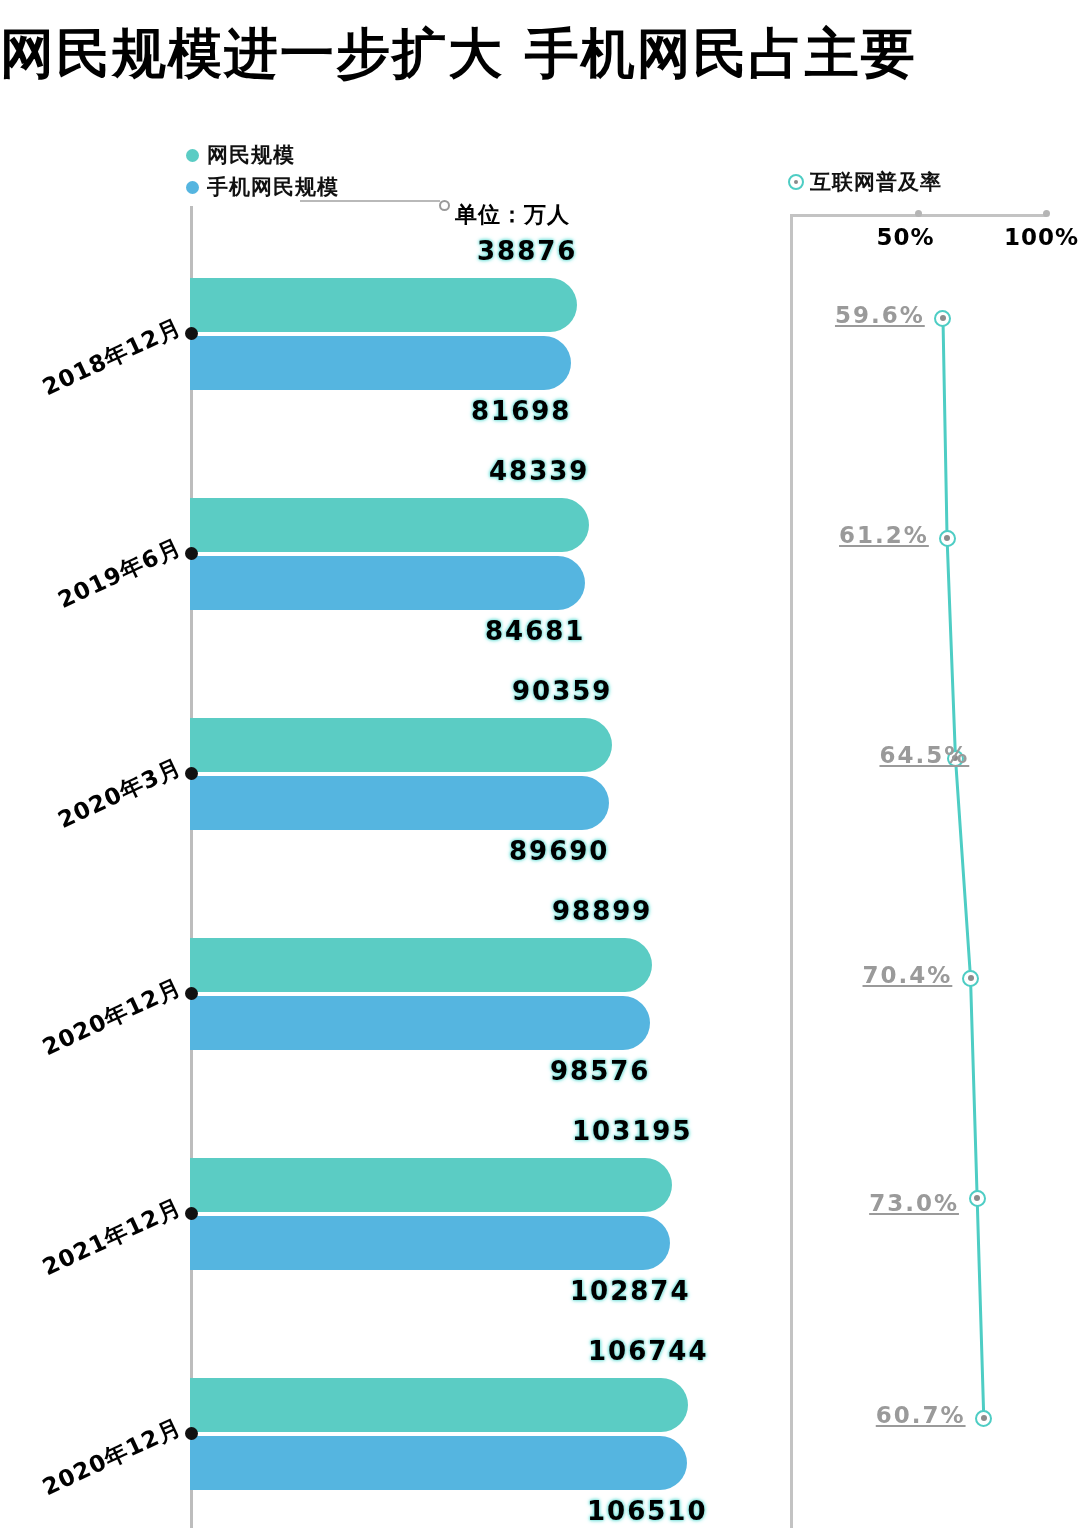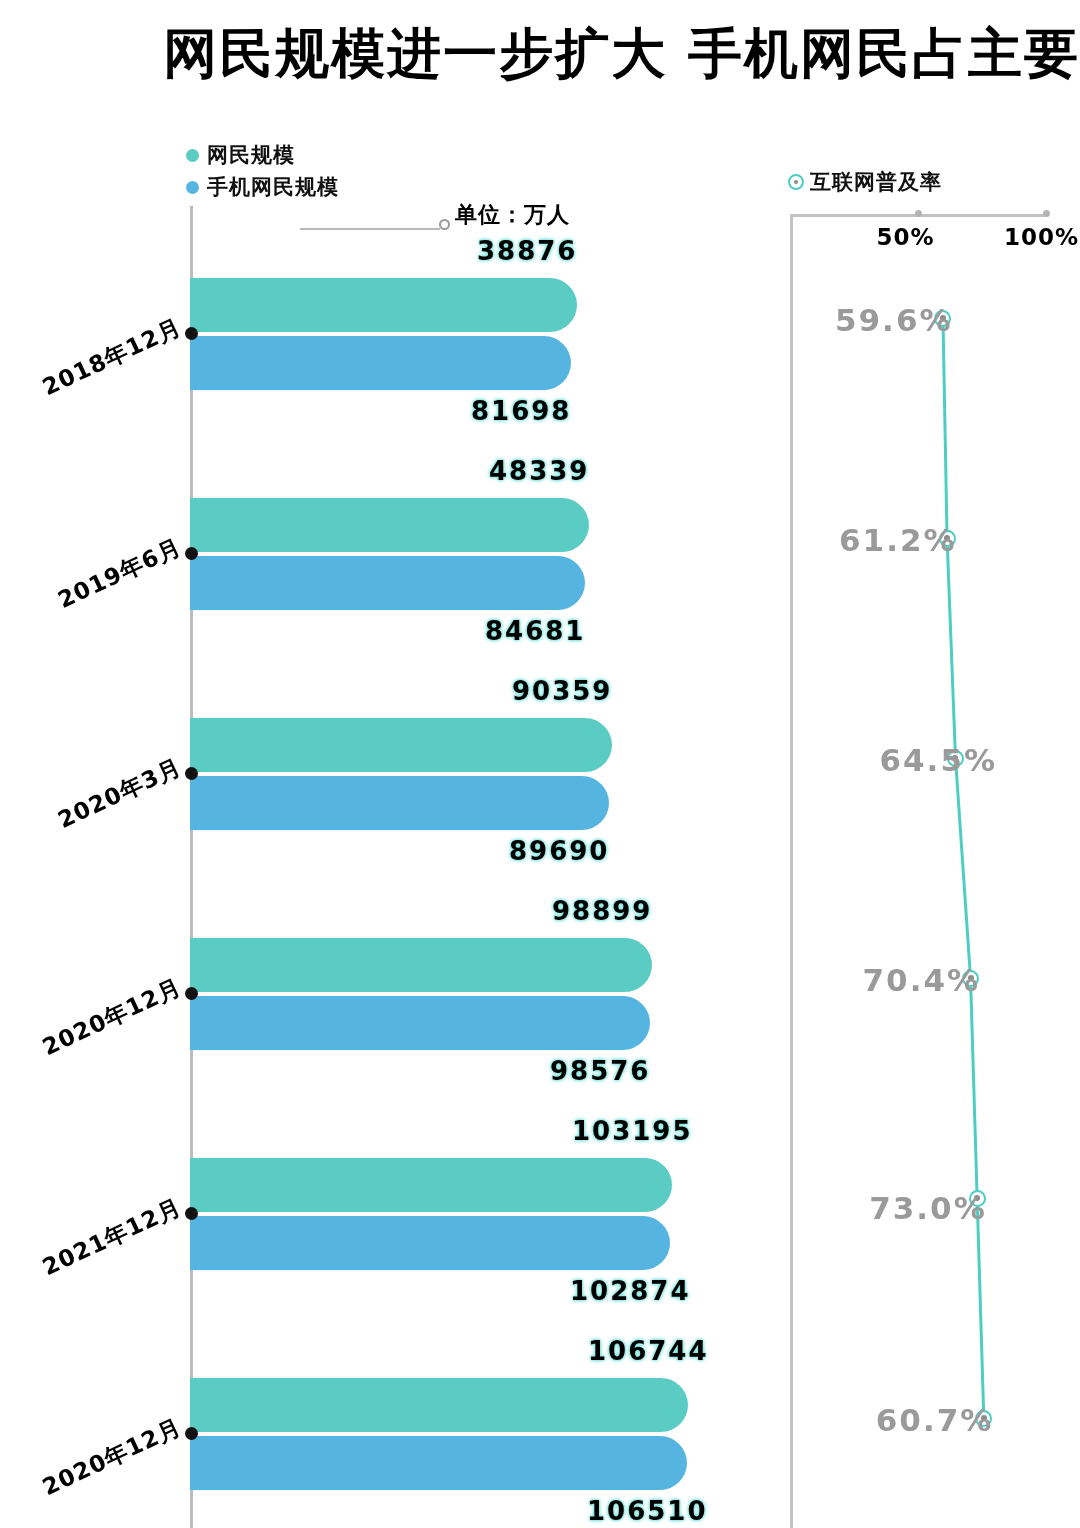--- a/index.html
+++ b/index.html
@@ -6,39 +6,39 @@
   body{
     width:1080px;height:1528px;
     background:#ffffff;
     font-family:"DejaVu Sans","Liberation Sans",sans-serif;
     overflow:hidden;
     position:relative;
   }
   
   #title{
     position:absolute;left:0;top:18px;width:1080px;
-    text-align:right;
+    text-align:left;
     font-family:"DejaVu Sans","Liberation Sans",sans-serif;
     font-size:54px;font-weight:700;color:#000;
     letter-spacing:2px;
     white-space:nowrap;
   }
   
   #legend-left{position:absolute;left:186px;top:140px;}
   .legend-row{display:flex;align-items:center;height:30px;margin-bottom:2px;}
   .legend-dot{width:13px;height:13px;border-radius:50%;margin-right:8px;flex:none;}
   .legend-text{font-size:21px;font-weight:700;color:#111;letter-spacing:1px;}
   
   #legend-right{position:absolute;left:788px;top:168px;display:flex;align-items:center;}
   .ring{width:16px;height:16px;border-radius:50%;border:2px solid #4ECDC4;
         box-sizing:border-box;position:relative;margin-right:6px;flex:none;}
   .ring::after{content:"";position:absolute;left:4px;top:4px;width:4px;height:4px;
         border-radius:50%;background:#8a8a8a;}
   
-  #unit-wrap{position:absolute;left:300px;top:200px;display:flex;align-items:flex-end;}
+  #unit-wrap{position:absolute;left:300px;top:200px;display:flex;align-items:flex-start;}
   #unit-line{width:140px;height:2px;background:#b9b9b9;}
   #unit-ring{width:11px;height:11px;border-radius:50%;border:2px solid #9a9a9a;
         background:#fff;box-sizing:border-box;margin-left:-1px;flex:none;}
   #unit-text{font-size:22px;font-weight:700;color:#000;margin-left:5px;letter-spacing:1px;
         white-space:nowrap;}
   
   #plot-left{position:absolute;left:0px;top:206px;width:770px;height:1322px;}
   #axis-left{position:absolute;left:190px;top:0;width:3px;height:1322px;background:#bdbdbd;}
   .grp{position:absolute;left:0;width:770px;height:220px;}
   .bar-teal,.bar-blue{
@@ -68,22 +68,22 @@
   #axis-top-right{position:absolute;left:30px;top:8px;width:256px;height:3px;background:#c3c3c3;}
   #axis-vert-right{position:absolute;left:30px;top:8px;width:3px;height:1314px;background:#c3c3c3;}
   .tick{position:absolute;top:4px;width:7px;height:7px;border-radius:50%;background:#b5b5b5;}
   .ticklabel{position:absolute;top:18px;font-size:23px;font-weight:700;color:#000;
         letter-spacing:1px;white-space:nowrap;}
   #lineSvg{position:absolute;left:0;top:0;width:320px;height:1322px;}
   .pnode{position:absolute;width:17px;height:17px;border-radius:50%;
         border:2.5px solid #4ECDC4;background:#fff;box-sizing:border-box;}
   .pnode::after{content:"";position:absolute;left:3.5px;top:3.5px;width:6px;height:6px;
         border-radius:50%;background:#8c8c8c;}
-  .plabel{position:absolute;font-size:31px;font-weight:700;color:#9a9a9a;
-        letter-spacing:2px;white-space:nowrap;text-align:right;}
+  .plabel{position:absolute;font-size:23px;font-weight:700;color:#9a9a9a;
+        letter-spacing:2px;white-space:nowrap;text-decoration:underline;}
 </style>
 </head>
 <body>
 
 <div id="title">网民规模进一步扩大 手机网民占主要</div>
 
 <div id="legend-left">
   <div class="legend-row">
     <span class="legend-dot" style="background:#5BCCC4"></span>
     <span class="legend-text">网民规模</span>

